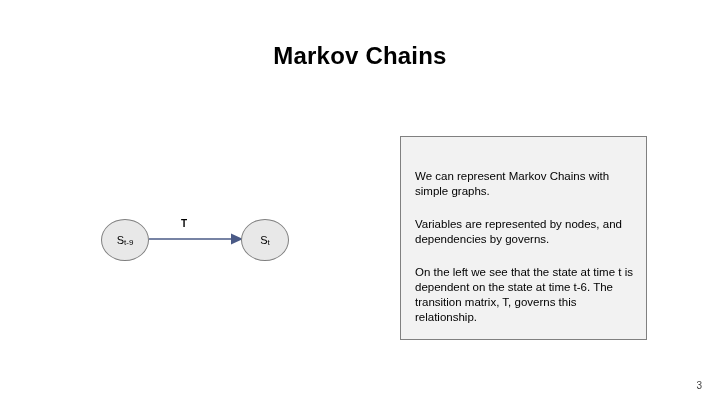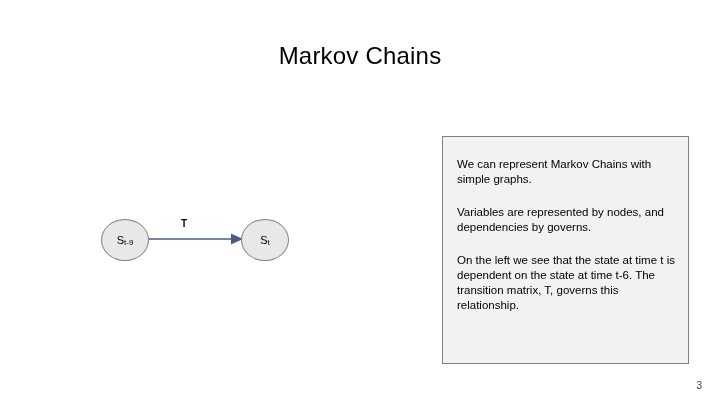--- a/index.html
+++ b/index.html
@@ -20,21 +20,21 @@
     width: 720px;
     height: 405px;
   }
   .slide-title {
     position: absolute;
     top: 42px;
     left: 0;
     width: 720px;
     text-align: center;
     font-size: 24px;
-    font-weight: normal;
+    font-weight: bold;
     color: #000000;
     letter-spacing: 0.2px;
   }
   
   .diagram {
     position: absolute;
     left: 95px;
     top: 205px;
     width: 300px;
     height: 70px;
@@ -82,26 +82,25 @@
     font-size: 10px;
     font-weight: bold;
     color: #000000;
   }
   
   .textbox {
     position: absolute;
     left: 400px;
     top: 136px;
     width: 247px;
-    height: 228px;
+    height: 204px;
     border: 1px solid #808080;
     background: #f2f2f2;
     box-sizing: border-box;
-    padding: 20px 12px 0 14px;
-    margin-left: 42px;
+    padding: 32px 12px 0 14px;
   }
   .textbox p {
     margin: 0 0 18px 0;
     font-size: 11.5px;
     line-height: 15px;
     color: #000000;
   }
   .page-number {
     position: absolute;
     right: 18px;

